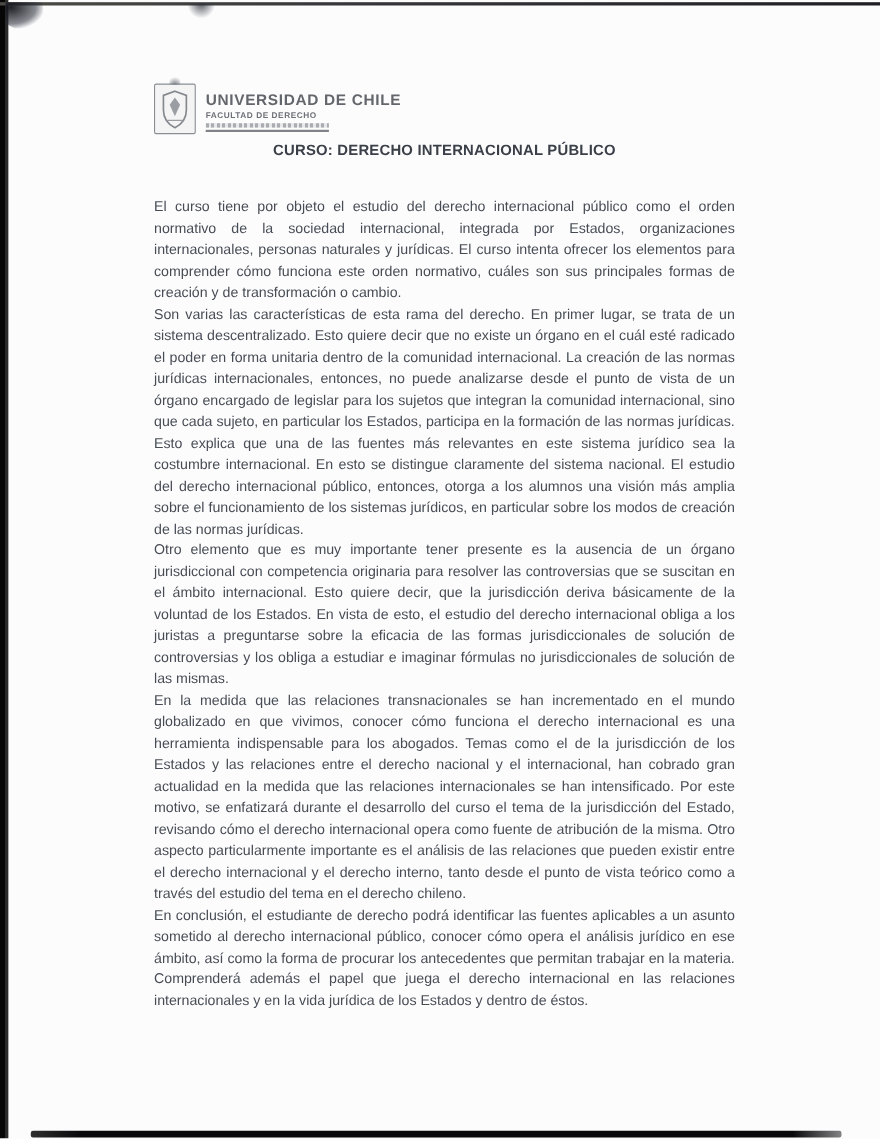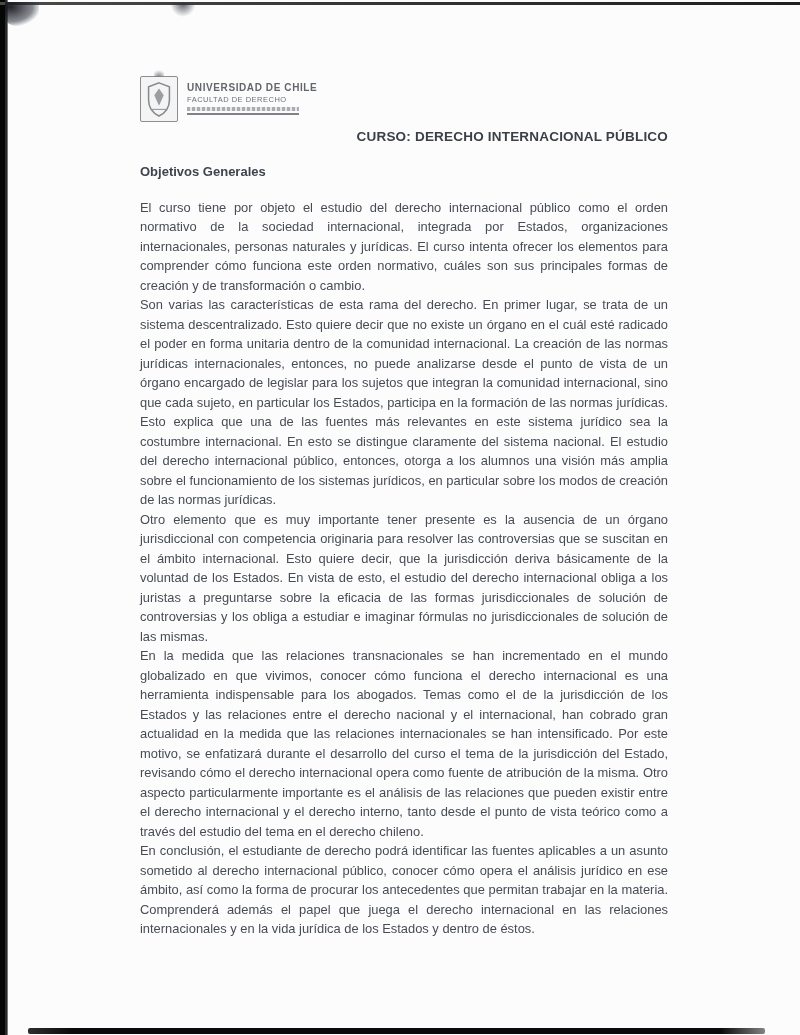--- a/index.html
+++ b/index.html
@@ -45,36 +45,36 @@
     background: #f4f4f5;
     box-sizing: border-box;
   }
   .crest svg { width: 100%; height: 100%; display: block; }
   .crest-top {
     position: absolute; left: 13px; top: -8px; width: 10px; height: 8px;
     background: radial-gradient(circle at 50% 100%, #7d8186, rgba(125,129,134,0) 75%);
   }
   .logo-text { margin-left: 9px; padding-top: 6px; }
   .logo-line1 {
-    font-size: 10px; letter-spacing: .6px; color: #606archive468;
+    font-size: 14px; letter-spacing: .6px; color: #606archive468;
     color: #63666b; font-weight: bold;
   }
   .logo-line2 {
-    font-size: 7.5px; letter-spacing: .5px; color: #6d7075; font-weight: normal; margin-top: 2px;
+    font-size: 7.5px; letter-spacing: .5px; color: #6d7075; font-weight: bold; margin-top: 2px;
   }
   .logo-subline {
     margin-top: 3px; width: 112px; height: 4px;
     background: repeating-linear-gradient(90deg, #a9acb0 0 3px, #e8e8ea 3px 5px);
     filter: blur(.4px);
   }
   .logo-subrule { margin-top: 2px; width: 112px; height: 2px; background: #7f8287; }
   
   .doc-title {
     position: absolute; left: 140px; top: 129px; width: 528px;
-    text-align: right;
+    text-align: center;
     font-size: 13.5px; font-weight: bold; color: #3b4048;
     letter-spacing: .2px;
   }
   .content {
     position: absolute; left: 140px; top: 162px; width: 528px;
     color: #474c54;
     font-size: 12.9px; line-height: 19.5px;
   }
   .content h2 {
     font-size: 13px; color: #3f444c; margin: 0; font-weight: bold; line-height: 19.5px;
@@ -109,19 +109,18 @@
     <div class="logo-line1">UNIVERSIDAD DE CHILE</div>
     <div class="logo-line2">FACULTAD DE DERECHO</div>
     <div class="logo-subline"></div>
     <div class="logo-subrule"></div>
   </div>
 </div>
 
 <div class="doc-title">CURSO: DERECHO INTERNACIONAL PÚBLICO</div>
 
 <div class="content">
-  <h2>Objetivos Generales</h2>
   <p class="first">El curso tiene por objeto el estudio del derecho internacional público como el orden normativo de la sociedad internacional, integrada por Estados, organizaciones internacionales, personas naturales y jurídicas. El curso intenta ofrecer los elementos para comprender cómo funciona este orden normativo, cuáles son sus principales formas de creación y de transformación o cambio.</p>
   <p class="para">Son varias las características de esta rama del derecho. En primer lugar, se trata de un sistema descentralizado. Esto quiere decir que no existe un órgano en el cuál esté radicado el poder en forma unitaria dentro de la comunidad internacional. La creación de las normas jurídicas internacionales, entonces, no puede analizarse desde el punto de vista de un órgano encargado de legislar para los sujetos que integran la comunidad internacional, sino que cada sujeto, en particular los Estados, participa en la formación de las normas jurídicas. Esto explica que una de las fuentes más relevantes en este sistema jurídico sea la costumbre internacional. En esto se distingue claramente del sistema nacional. El estudio del derecho internacional público, entonces, otorga a los alumnos una visión más amplia sobre el funcionamiento de los sistemas jurídicos, en particular sobre los modos de creación de las normas jurídicas.</p>
   <p class="para">Otro elemento que es muy importante tener presente es la ausencia de un órgano jurisdiccional con competencia originaria para resolver las controversias que se suscitan en el ámbito internacional. Esto quiere decir, que la jurisdicción deriva básicamente de la voluntad de los Estados. En vista de esto, el estudio del derecho internacional obliga a los juristas a preguntarse sobre la eficacia de las formas jurisdiccionales de solución de controversias y los obliga a estudiar e imaginar fórmulas no jurisdiccionales de solución de las mismas.</p>
   <p class="para">En la medida que las relaciones transnacionales se han incrementado en el mundo globalizado en que vivimos, conocer cómo funciona el derecho internacional es una herramienta indispensable para los abogados. Temas como el de la jurisdicción de los Estados y las relaciones entre el derecho nacional y el internacional, han cobrado gran actualidad en la medida que las relaciones internacionales se han intensificado. Por este motivo, se enfatizará durante el desarrollo del curso el tema de la jurisdicción del Estado, revisando cómo el derecho internacional opera como fuente de atribución de la misma. Otro aspecto particularmente importante es el análisis de las relaciones que pueden existir entre el derecho internacional y el derecho interno, tanto desde el punto de vista teórico como a través del estudio del tema en el derecho chileno.</p>
   <p class="para">En conclusión, el estudiante de derecho podrá identificar las fuentes aplicables a un asunto sometido al derecho internacional público, conocer cómo opera el análisis jurídico en ese ámbito, así como la forma de procurar los antecedentes que permitan trabajar en la materia. Comprenderá además el papel que juega el derecho internacional en las relaciones internacionales y en la vida jurídica de los Estados y dentro de éstos.</p>
 </div>
 
 </body></html>

